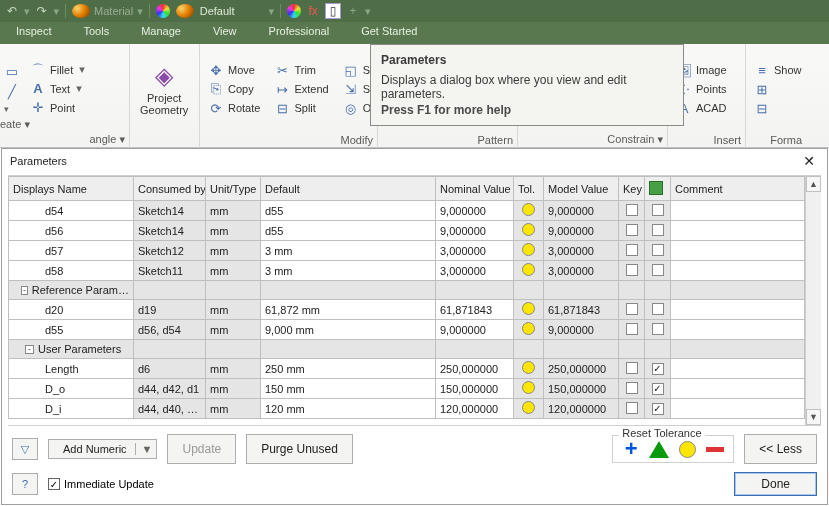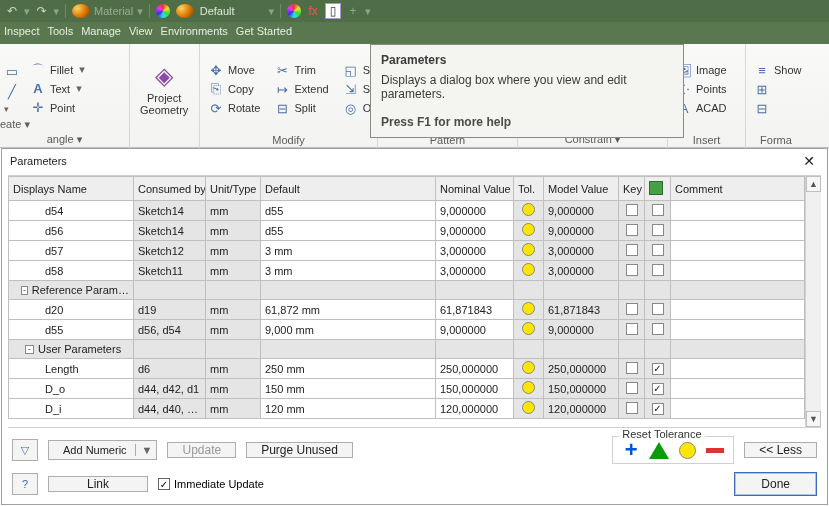--- a/index.html
+++ b/index.html
@@ -5,53 +5,53 @@
 *{margin:0;padding:0;box-sizing:border-box;font-family:"Segoe UI",Tahoma,sans-serif;font-size:11px}
 body{background:#fff;width:829px;height:506px;overflow:hidden;position:relative}
 .titlebar{height:22px;background:#4f6d46;display:flex;align-items:center;color:#dfe9da;padding:0 4px;gap:4px}
 .titlebar .dim{opacity:0.5;}
 .titlebar .right{margin-left:auto;padding-right:6px;font-size:12px}
 .qat-icon{width:16px;height:16px;display:flex;align-items:center;justify-content:center;color:#c8d8c2;font-size:12px}
 .qat-sep{width:1px;height:14px;background:#6d8a63;margin:0 2px}
 .appshade{width:18px;height:14px;background:radial-gradient(circle at 30% 30%,#f9d36b,#e07b00 50%,#7a3c00);border-radius:50%}
 .color-ball{width:14px;height:14px;border-radius:50%;background:conic-gradient(#e33,#ed3,#3d3,#3de,#33e,#e3e,#e33)}
 .ribbon-tabs{height:22px;background:#5a7850;display:flex;color:#e6efe1;font-size:12px}
-.ribbon-tab{padding:3px 4px;cursor:pointer}
+.ribbon-tab{padding:3px 16px;cursor:pointer}
 .ribbon{height:104px;background:linear-gradient(#f9f9f8,#f3f3f1);border-bottom:1px solid #c0c0c0;display:flex;position:relative}
 .ribbon-group{display:flex;flex-direction:column;justify-content:space-between;border-right:1px solid #d8d8d6;padding:2px 4px 0 4px;height:104px}
-.group-label{text-align:center;color:#5a5a5a;font-size:11px;padding:2px 0}
+.group-label{text-align:right;color:#5a5a5a;font-size:11px;padding:2px 0}
 .rg-body{flex:1;display:flex;align-items:center;gap:6px}
 .rg-col{display:flex;flex-direction:column;gap:1px}
 .rg-item{display:flex;align-items:center;gap:4px;padding:1px 4px;color:#333;white-space:nowrap}
 .rg-big{display:flex;flex-direction:column;align-items:center;gap:2px;padding:2px 6px;color:#333}
 .rg-big .ico{font-size:24px;width:32px;height:28px;display:flex;align-items:center;justify-content:center}
 .ico16{width:16px;height:16px;display:flex;align-items:center;justify-content:center;font-size:13px;color:#4a6ea9}
 .tooltip{position:absolute;left:370px;top:0;width:314px;background:#f4f5f0;border:1px solid #8a8a86;padding:8px 10px;z-index:5;color:#3b3b3b}
 .tooltip .tt-title{font-weight:bold;font-size:12px;margin-bottom:6px}
-.tooltip .tt-body{font-size:12px;margin-bottom:14px}
+.tooltip .tt-body{font-size:12px;margin-bottom:2px}
 .tooltip .tt-f1{font-weight:bold;font-size:12px;color:#4b4b4b}
 .dialog{position:absolute;left:1px;top:148px;width:827px;height:357px;background:#fff;border:1px solid #a0a0a0;display:flex;flex-direction:column}
 .dlg-title{height:24px;padding:3px 8px;font-size:12px;color:#222;display:flex;align-items:center}
 .close-x{margin-left:auto;font-size:14px;padding:0 4px;cursor:pointer}
 .grid-wrap{flex:1;overflow:hidden;position:relative;border-top:1px solid #d0d0d0;border-bottom:1px solid #d0d0d0;margin:2px 6px 0 6px;display:flex}
 .grid{flex:1}
 table{border-collapse:collapse;width:100%;table-layout:fixed}
 th{background:#eeeeee;border:1px solid #bfbfbf;text-align:left;padding:3px 4px;font-weight:normal;color:#222;height:24px;overflow:hidden;white-space:nowrap}
 td{border:1px solid #bfbfbf;padding:2px 4px;height:19px;background:#fff;color:#222;overflow:hidden;white-space:nowrap;text-overflow:ellipsis}
 td.h{background:#e5e5e5}
 .tree-cell{display:flex;align-items:center;gap:2px}
 .tree-ind{display:inline-block}
 .tree-pm{width:9px;height:9px;border:1px solid #888;display:inline-flex;align-items:center;justify-content:center;font-size:9px;line-height:9px;color:#555;background:#fff;margin-right:2px}
 .circle-tol{width:13px;height:13px;border-radius:50%;background:#ffe600;border:1px solid #888;display:inline-block}
 .chk{width:12px;height:12px;border:1px solid #888;background:#fff;display:inline-flex;align-items:center;justify-content:center;font-size:10px;margin:auto}
 td.center{text-align:center}
 .scroll-col{width:16px;background:#f0f0f0;border-left:1px solid #d0d0d0;display:flex;flex-direction:column}
 .scroll-btn{height:16px;border:1px solid #c0c0c0;background:#f6f6f6;font-size:9px;text-align:center;line-height:14px;color:#555}
 .dlg-bottom{padding:8px 10px;display:flex;flex-direction:column;gap:8px}
-.btn{background:#f4f4f2;border:1px solid #adadad;padding:0 14px;font-size:12px;color:#222;cursor:pointer}
+.btn{background:#f4f4f2;border:1px solid #adadad;padding:7px 14px;font-size:12px;color:#222;cursor:pointer}
 .btn.split{padding:3px 4px 3px 14px;display:inline-flex;align-items:center}
 .btn.split .caret{border-left:1px solid #adadad;margin-left:8px;padding-left:6px;color:#666}
 .btn.disabled{color:#9a9a9a}
 .btn.primary{border:1px solid #3b6db5;box-shadow:inset 0 0 0 1px #a8c5ea;padding:4px 26px}
 .row1{display:flex;align-items:center;gap:10px}
 .row1 .spacer{flex:1}
 .row2{display:flex;align-items:center;gap:10px}
 .iconbtn{width:26px;height:22px;border:1px solid #adadad;background:#f4f4f2;display:flex;align-items:center;justify-content:center;font-size:13px;color:#3b6db5}
 .reset-box{display:flex;align-items:center;gap:8px;border:1px solid #d0d0d0;padding:3px 8px 3px 8px;position:relative}
 .reset-label{position:absolute;top:-9px;left:6px;background:#fff;padding:0 3px;font-size:11px;color:#333}
@@ -86,21 +86,21 @@
   <span class="qat-icon" style="background:#fff;color:#333;border:1px solid #a9c">▯</span>
   <span class="qat-icon" style="color:#8aa883">+</span>
   <span style="color:#8aa883">▾</span>
 </div>
 
 <div class="ribbon-tabs">
   <div class="ribbon-tab">Inspect</div>
   <div class="ribbon-tab">Tools</div>
   <div class="ribbon-tab">Manage</div>
   <div class="ribbon-tab">View</div>
-  <div class="ribbon-tab">Environments</div>
+  <div class="ribbon-tab">Professional</div>
   <div class="ribbon-tab">Get Started</div>
 </div>
 
 <div class="ribbon">
 
   <div class="ribbon-group" style="width:130px">
     <div class="rg-body">
       <div class="rg-col" style="width:16px;gap:4px">
         <span class="ico16">▭</span>
         <span class="ico16">╱</span>
@@ -491,21 +491,20 @@
         <span class="shape">
             <span class="shape-minus"></span>
           </span>
       </div>
       <button class="btn" style="min-width:64px">&lt;&lt;  Less</button>
     </div>
     <div class="row2">
       <div class="iconbtn">
           <span>?</span>
         </div>
-      <button class="btn" style="min-width:100px">Link</button>
       <label class="check-inline">
         <span class="check-box">✓</span>
           <span>Immediate Update</span>
       </label>
       <div class="spacer" style="flex:1"></div>
       <button class="btn primary">Done</button>
     </div>
   </div>
 </div>
 

